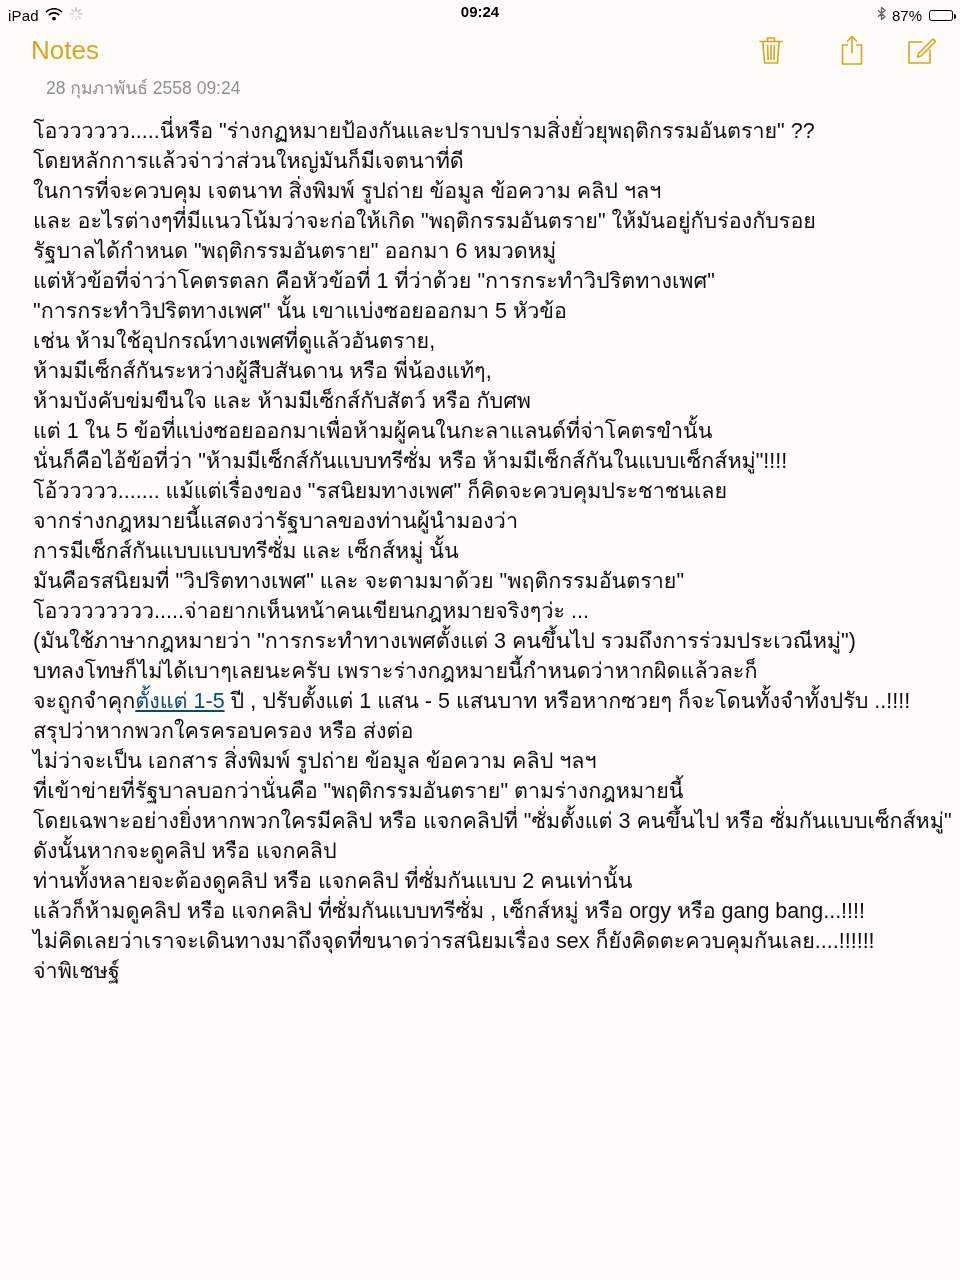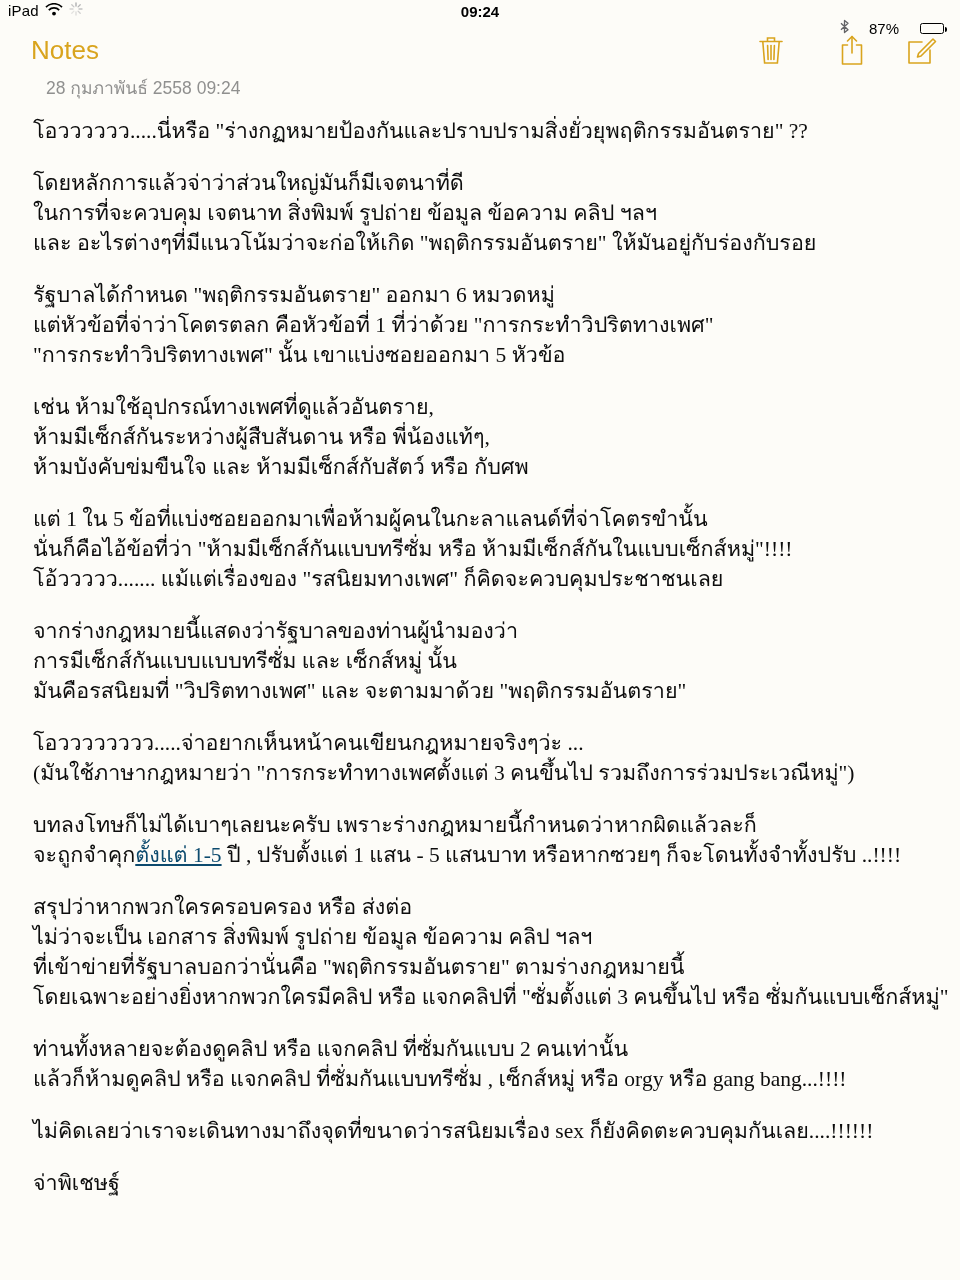--- a/index.html
+++ b/index.html
@@ -5,52 +5,52 @@
   * { margin:0; padding:0; box-sizing:border-box; }
   html,body { background:#e9e9e9; }
   .screen {
     position:relative; width:960px; height:1280px; overflow:hidden;
     background:#fdfcf8;
     font-family:"Liberation Sans","DejaVu Sans",sans-serif;
     color:#0d0d0d;
   }
   
   .status-bar {
-    position:relative; height:24px; display:flex; align-items:flex-start;
-    padding:2px 16px 0 8px; font-size:15px; color:#000;flex-direction:column;
+    position:relative; height:24px; display:flex; align-items:flex-end;
+    padding:2px 7px 0 8px; font-size:15px; color:#000;
   }
   .sb-left { display:flex; align-items:center; gap:6px; }
   .carrier { font-weight:500; letter-spacing:.2px; }
   .sb-time {
     position:absolute; left:0; right:0; top:3px; text-align:center;
     font-weight:700; font-size:15px;
   }
-  .sb-right { margin-left:auto; display:flex; align-items:center; gap:19px; }
+  .sb-right { margin-left:auto; display:flex; align-items:center; gap:5px; }
   .battery-shell {
     position:relative; width:24px; height:11px; border:1px solid #000;
     border-radius:2.5px; padding:1px; margin-left:2px;
   }
   .battery-fill { height:100%; background:#000; border-radius:1px; }
   .battery-tip {
     position:absolute; right:-4px; top:3px; width:2.5px; height:5px;
     background:#000; border-radius:0 2px 2px 0;
   }
   
   .header { display:flex; align-items:center; padding:10px 22px 0 31px; height:42px; }
   .app-title { font-size:26px; font-weight:500; color:#d9a41e; }
   .header-actions { margin-left:auto; display:flex; align-items:center; }
   .icon-btn { background:none; border:none; cursor:pointer; padding:0; line-height:0; }
   .icon-btn + .icon-btn { margin-left:0; }
   .btn-trash { margin-right:52px; }
   .btn-share { margin-right:40px; }
   
   .note-date { margin:8px 0 0 46px; font-size:17.5px; color:#90908f; }
   .note-body { margin:14px 20px 0 33px; font-size:21.5px; }
-  .line { line-height:30px; white-space:pre;font-family:Liberation Serif, serif; }
-  .para + .para { margin-top:22px; }
+  .line { line-height:30px; white-space:pre; }
+  .para + .para { }
   .inline-link { color:#0c4a6e; text-decoration:underline; cursor:pointer; }
 </style>
 </head>
 <body>
 
 <div class="screen">
 
   <div class="status-bar">
     <div class="sb-left">
       <span class="carrier">iPad</span>
@@ -171,20 +171,21 @@
           <div class="line"><span>บทลงโทษก็ไม่ได้เบาๆเลยนะครับ เพราะร่างกฎหมายนี้กำหนดว่าหากผิดแล้วละก็</span></div>
           <div class="line"><span>จะถูกจำคุก</span><span class="inline-link">ตั้งแต่ 1-5</span><span> ปี , ปรับตั้งแต่ 1 แสน - 5 แสนบาท หรือหากซวยๆ ก็จะโดนทั้งจำทั้งปรับ ..!!!!</span></div>
         </div>
         <div class="para">
           <div class="line"><span>สรุปว่าหากพวกใครครอบครอง หรือ ส่งต่อ</span></div>
           <div class="line"><span>ไม่ว่าจะเป็น เอกสาร สิ่งพิมพ์ รูปถ่าย ข้อมูล ข้อความ คลิป ฯลฯ</span></div>
           <div class="line"><span>ที่เข้าข่ายที่รัฐบาลบอกว่านั่นคือ "พฤติกรรมอันตราย" ตามร่างกฎหมายนี้</span></div>
           <div class="line"><span>โดยเฉพาะอย่างยิ่งหากพวกใครมีคลิป หรือ แจกคลิปที่ "ซั่มตั้งแต่ 3 คนขึ้นไป หรือ ซั่มกันแบบเซ็กส์หมู่"</span></div>
         </div>
         <div class="para">
+          <div class="line"><span>ดังนั้นหากจะดูคลิป หรือ แจกคลิป</span></div>
           <div class="line"><span>ท่านทั้งหลายจะต้องดูคลิป หรือ แจกคลิป ที่ซั่มกันแบบ 2 คนเท่านั้น</span></div>
           <div class="line"><span>แล้วก็ห้ามดูคลิป หรือ แจกคลิป ที่ซั่มกันแบบทรีซั่ม , เซ็กส์หมู่ หรือ orgy หรือ gang bang...!!!!</span></div>
         </div>
         <div class="para">
           <div class="line"><span>ไม่คิดเลยว่าเราจะเดินทางมาถึงจุดที่ขนาดว่ารสนิยมเรื่อง sex ก็ยังคิดตะควบคุมกันเลย....!!!!!!</span></div>
         </div>
         <div class="para">
           <div class="line"><span>จ่าพิเชษฐ์</span></div>
         </div>
       </div>

